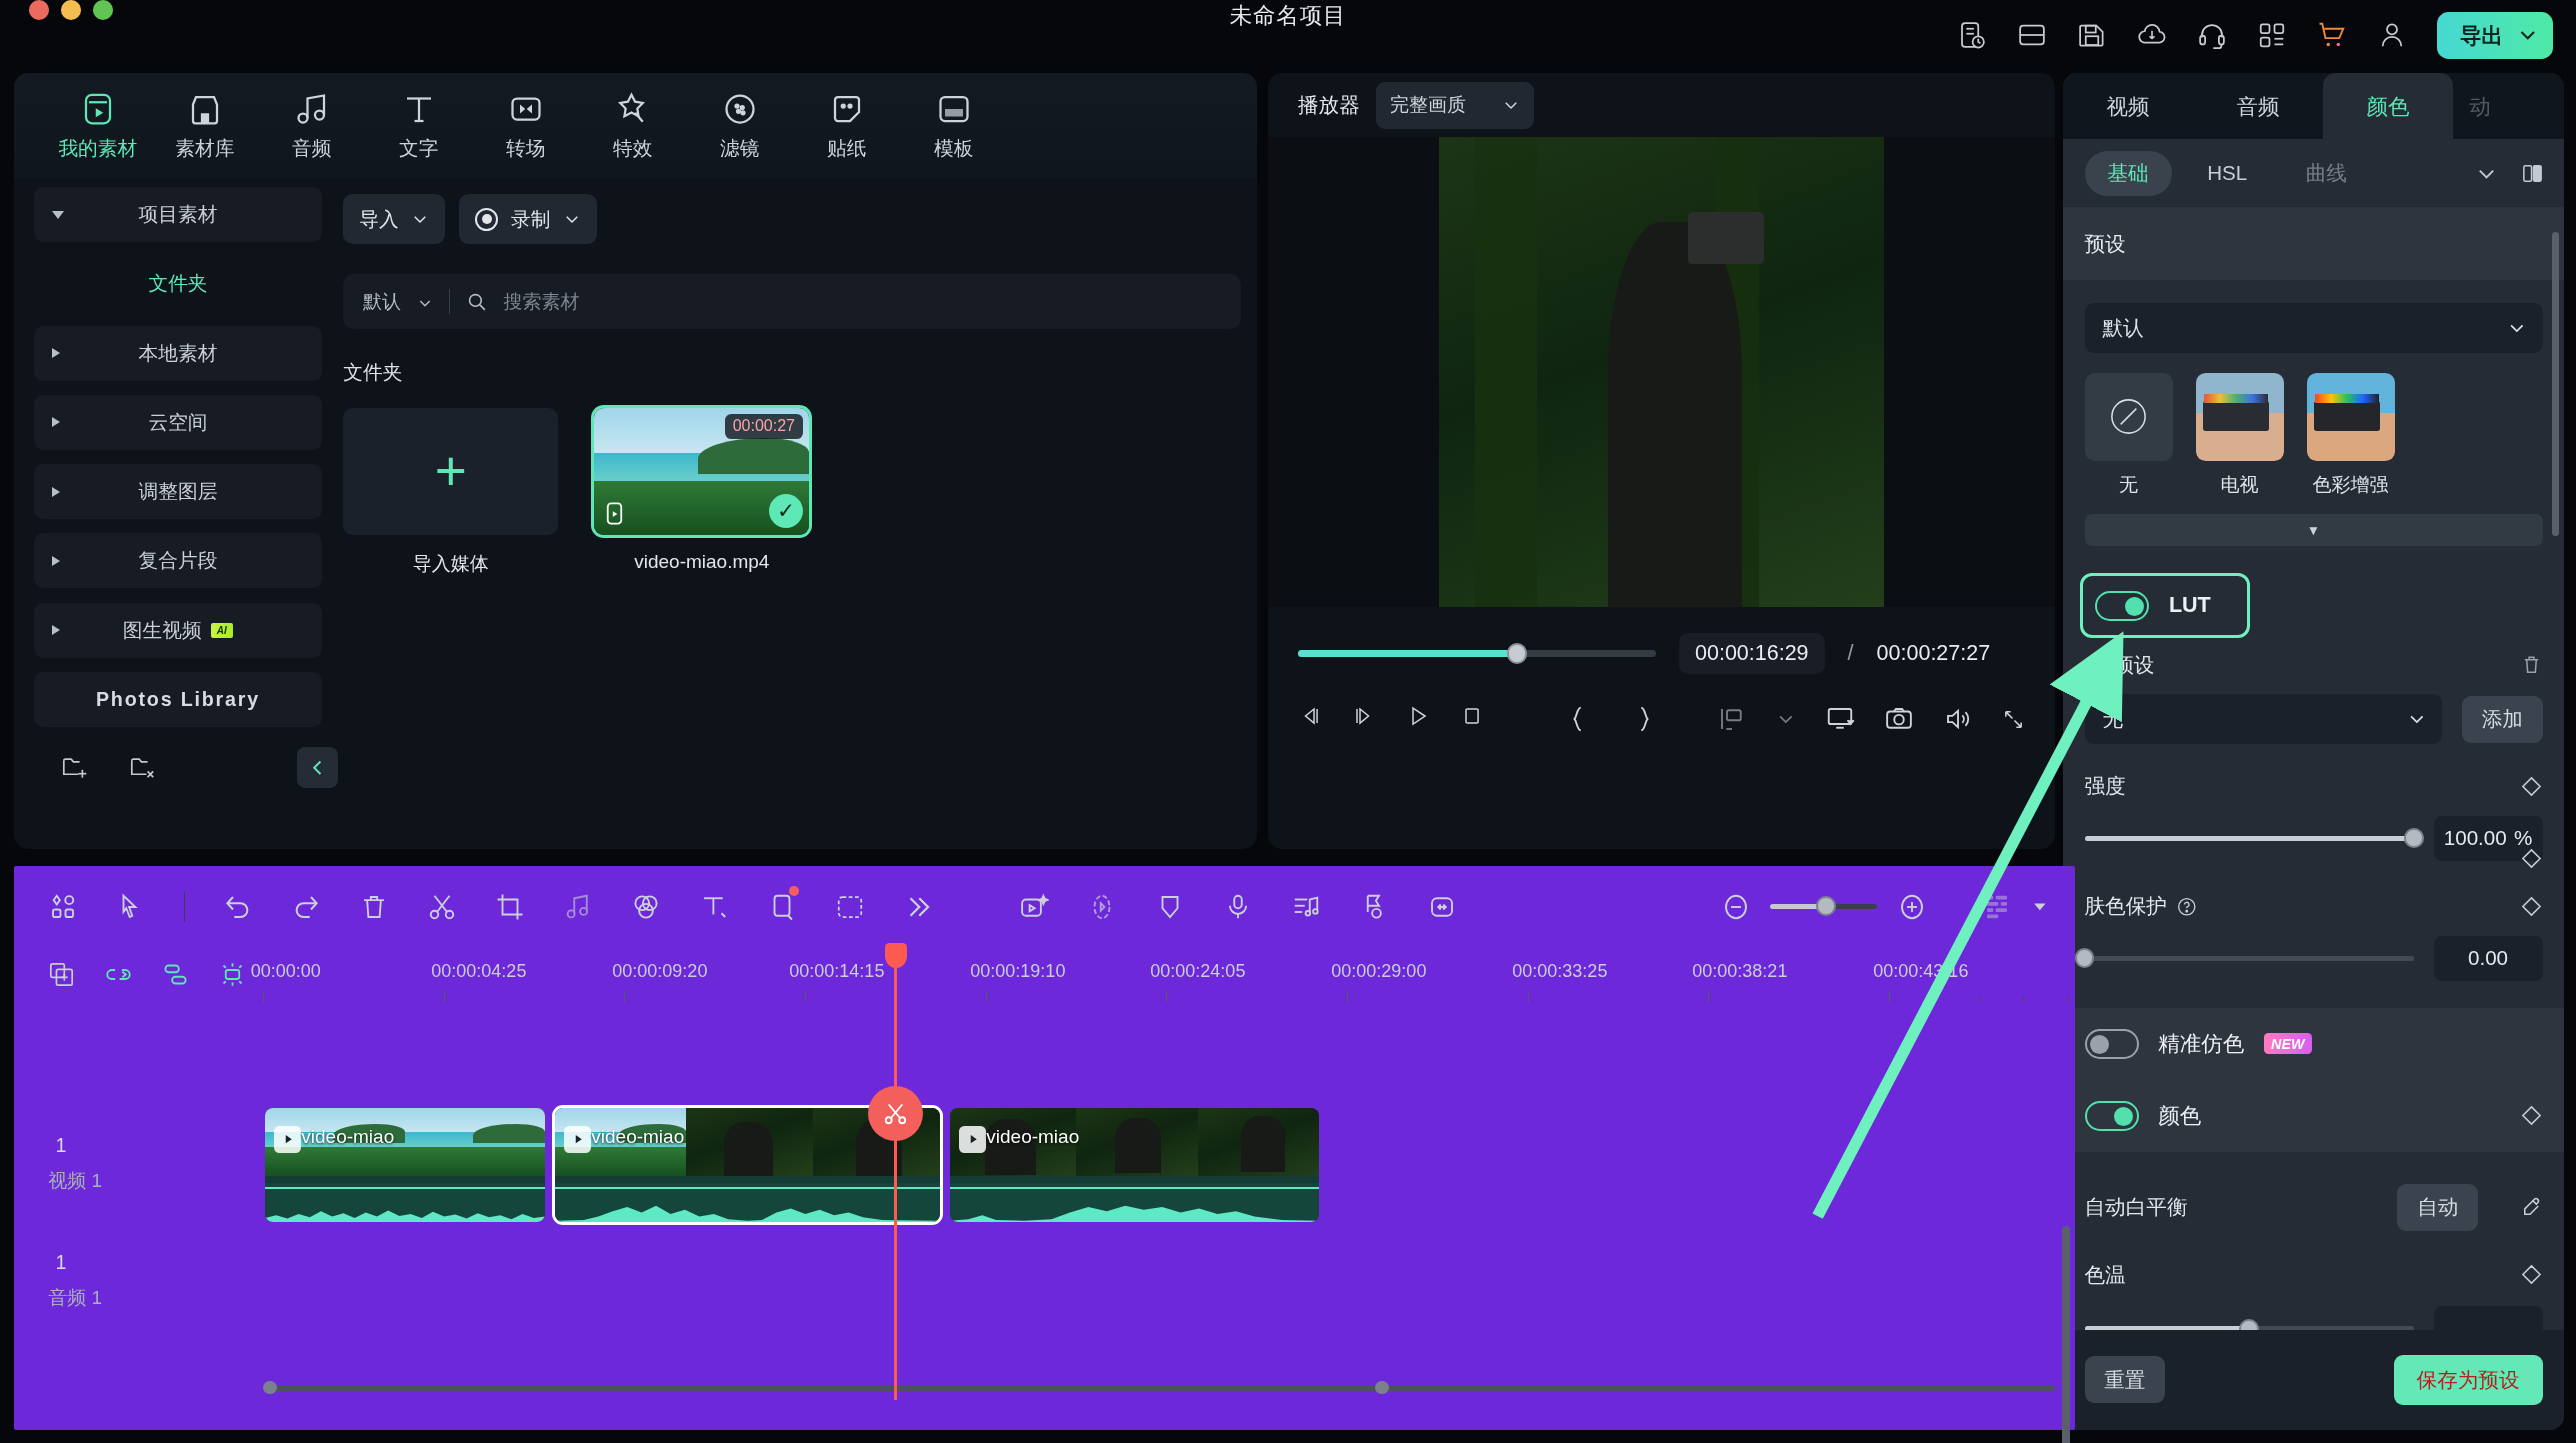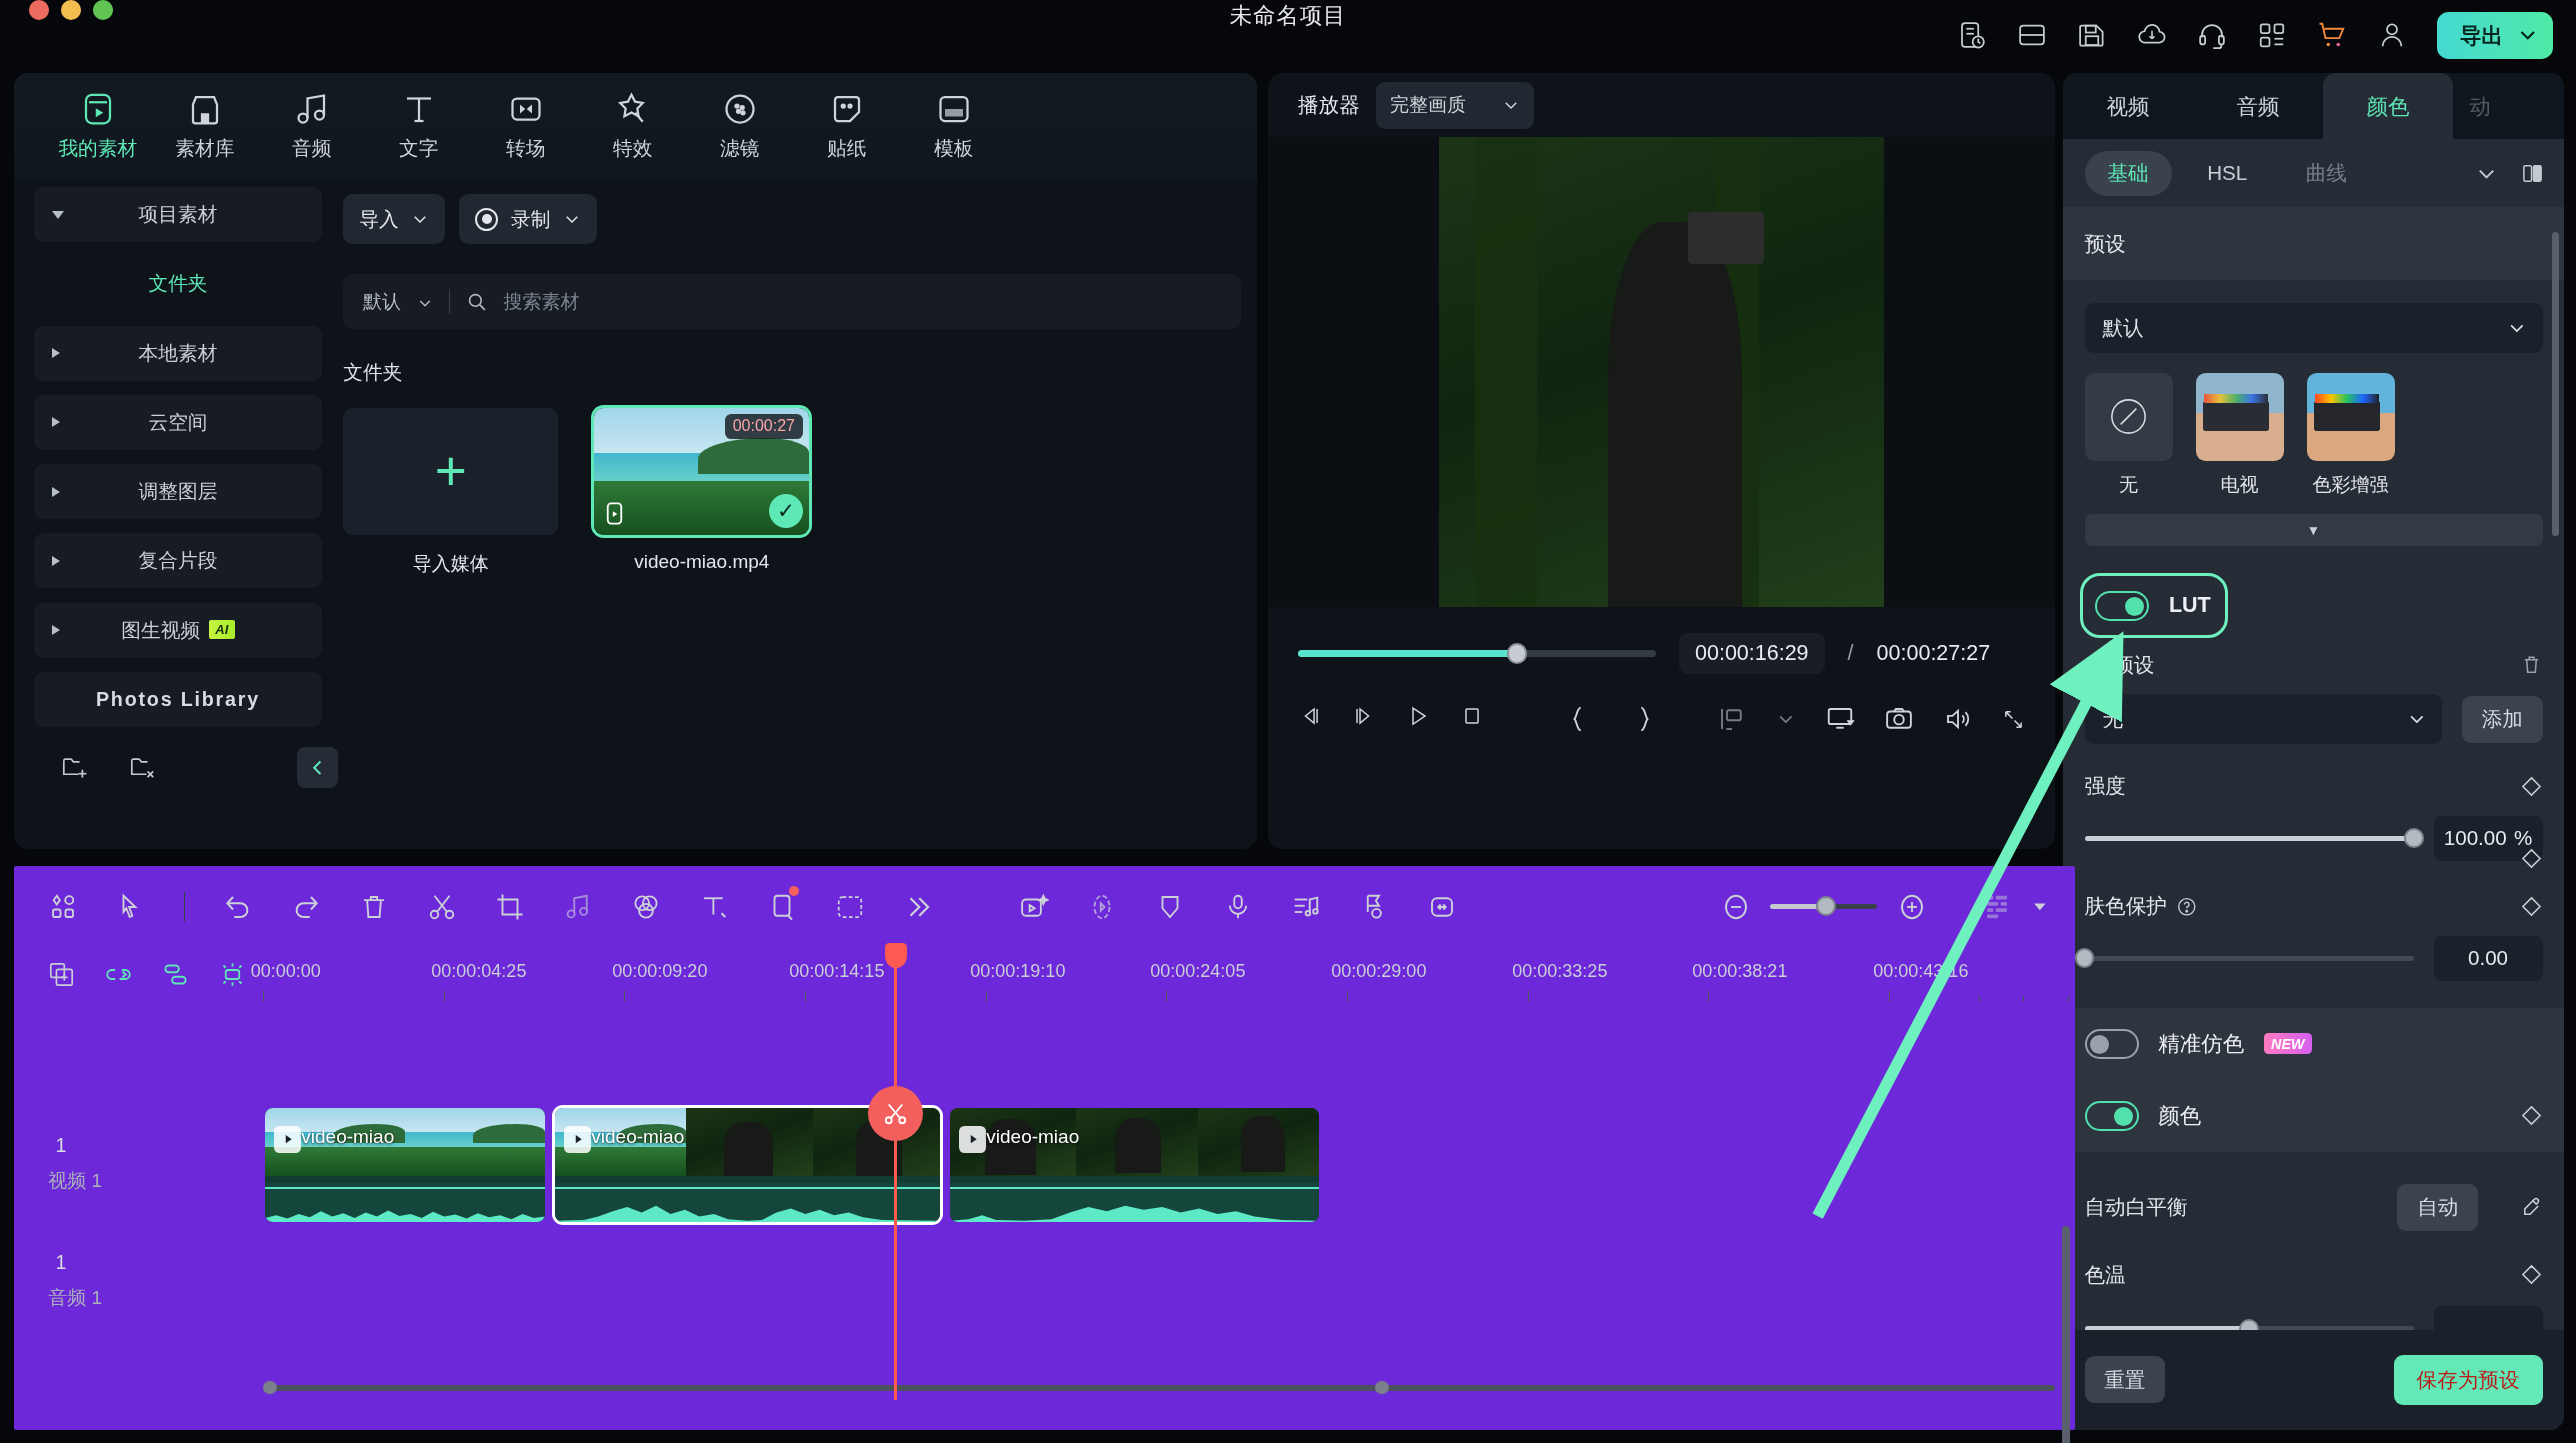--- a/index.html
+++ b/index.html
@@ -43,21 +43,21 @@
   .trow { height:55px; margin-bottom:14.3px; border-radius:9.8px; background:#171c24;
     display:flex; align-items:center; color:#cbd0d7; font-size:19.7px; position:relative; }
   .trow.plain { background:transparent; justify-content:center; color:#5de8b5; }
   .trow .caret { position:absolute; left:18px; width:0;height:0;
     border-left:8px solid #b9bfc7; border-top:5.4px solid transparent; border-bottom:5.4px solid transparent; }
   .trow .caret.down { border-left:6.3px solid transparent; border-right:6.3px solid transparent;
     border-top:8px solid #b9bfc7; border-bottom:0; }
   .trow .tlabel { width:100%; text-align:center; }
   .trow.photos { justify-content:center; font-weight:bold; letter-spacing:1.8px; font-size:19.7px; color:#d7dce2;}
   .aibadge { display:inline-block; background:linear-gradient(90deg,#c8f542,#a6ec2b);
-    color:#16300a; font-size:13px; font-weight:bold; font-style:italic;
+    color:#16300a; font-size:10px; font-weight:bold; font-style:italic;
     border-radius:2px; padding:1.8px 6.3px; margin-left:9px; vertical-align:2.7px;}
   .treefoot { position:absolute; left:27px; bottom:10.7px; width:277px; height:41px;
     display:flex; align-items:center; gap:41px; color:#c4c9d0; }
   .treefoot .fi { width:27px; height:27px; }
   .collapse { position:absolute; right:0; width:41px; height:41px; border-radius:8px;
     background:#262c35; display:flex; align-items:center; justify-content:center; color:#5de8b5; }
 
   
   .browser { position:absolute; left:329px; top:114px; right:16px; bottom:14.3px; }
   .browser-top { height:64px; display:flex; align-items:center; position:relative; }
@@ -137,21 +137,21 @@
   .dropdown .cv { position:absolute; right:16px; width:19.7px; height:19.7px; }
   .presets { margin-top:19.7px; display:flex; gap:23px; }
   .pitem { width:88px; }
   .pthumb { width:88px; height:88px; border-radius:9.8px; overflow:hidden; position:relative; background:#2f3views;}
   .pthumb.none { background:#333b45; display:flex; align-items:center; justify-content:center;}
   .pitem .pl { margin-top:11.6px; text-align:center; color:#e2e6ec; font-size:19px; }
   .more-row { margin:16px 21.5px 0; height:32px; border-radius:7.2px; background:#323a44;
     display:flex; align-items:center; justify-content:center; color:#cdd3da; font-size:13.4px;}
   .tog-row { height:72px; display:flex; align-items:center; padding:0 21.5px; position:relative;
     color:#edf0f4; font-size:21.5px; gap:19.7px;}
-  .tog-row.hl { outline:3.6px solid #6ff0bf; border-radius:17px; width:142px; margin-left:19.7px;
+  .tog-row.hl { outline:3.6px solid #6ff0bf; border-radius:9px; width:164px; margin-left:19.7px;
     padding-left:12.5px; height:59px; }
   .sw { width:54px; height:29.5px; border-radius:15px; position:relative; flex:none; }
   .sw.on { background:transparent; border:2.7px solid #52e0ad; }
   .sw.on i { position:absolute; right:3.6px; top:3.6px; width:19px; height:19px; border-radius:50%;
     background:#52e0ad; display:block; }
   .sw.off { background:transparent; border:2.7px solid #9aa1aa; }
   .sw.off i { position:absolute; left:3.6px; top:3.6px; width:19px; height:19px; border-radius:50%;
     background:#9aa1aa; display:block; }
   .kf { position:absolute; right:21.5px; width:23px; height:23px; }
   .newbadge { background:linear-gradient(90deg,#ff7ac0,#d65ff0); color:#fff; font-size:14.3px;

